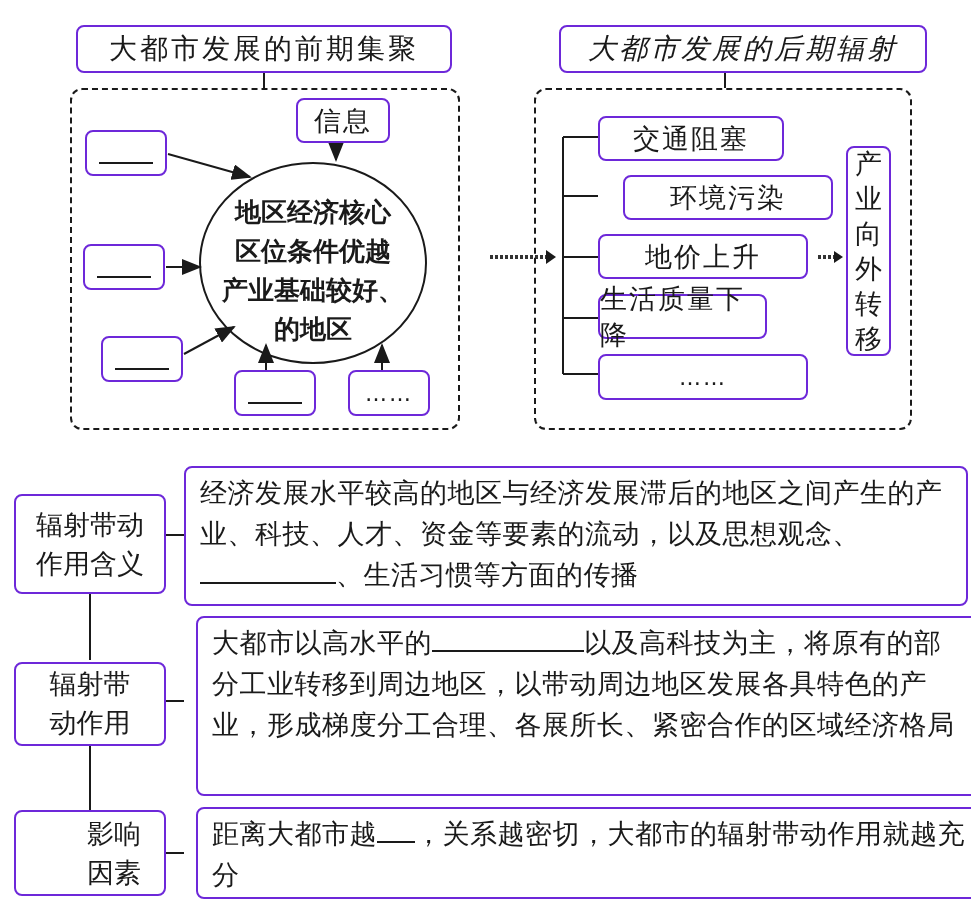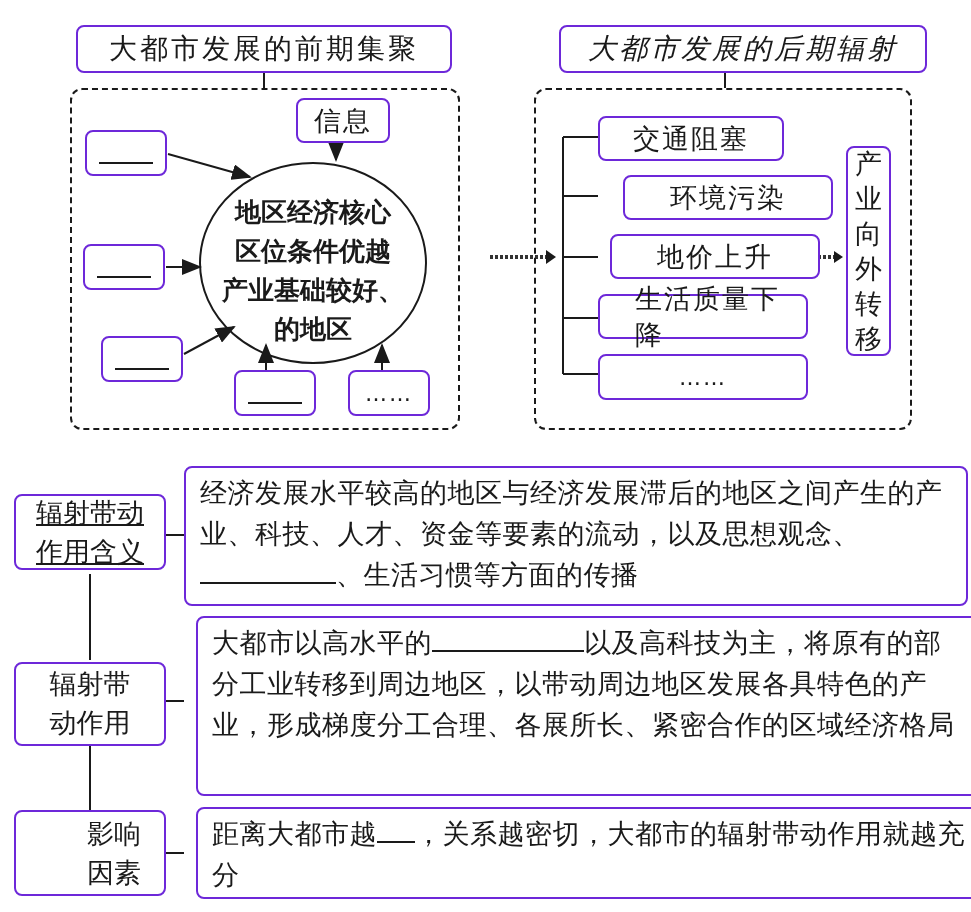--- a/index.html
+++ b/index.html
@@ -96,39 +96,39 @@
 <div class="box title" style="left:559px;top:25px;width:368px;height:48px;font-style:italic;">
   <span>大都市发展的后期辐射</span>
 </div>
 <div class="dash" style="left:534px;top:88px;width:378px;height:342px;"></div>
 <div class="box item" style="left:598px;top:116px;width:186px;height:45px;">
     <span>交通阻塞</span>
   </div>
 <div class="box item" style="left:611px;top:175px;width:210px;height:45px;margin-left:12px;">
     <span>环境污染</span>
   </div>
-<div class="box item" style="left:598px;top:234px;width:210px;height:45px;margin-left:12px;">
+<div class="box item" style="left:598px;top:234px;width:210px;height:45px;">
     <span>地价上升</span>
   </div>
-<div class="box item" style="left:598px;top:294px;width:210px;height:45px;padding-left:35px;">
+<div class="box item" style="left:598px;top:294px;width:169px;height:45px;">
     <span>生活质量下降</span>
   </div>
 <div class="box ell" style="left:598px;top:354px;width:210px;height:46px;">
     <span>……</span>
   </div>
 <div class="box vert" style="left:846px;top:146px;width:45px;height:210px;">
   <span>产</span>
   <span>业</span>
   <span>向</span>
   <span>外</span>
   <span>转</span>
   <span>移</span>
 </div>
 
-<div class="box label" style="left:14px;top:494px;width:152px;height:76px;text-decoration:underline;">
+<div class="box label" style="left:14px;top:494px;width:152px;height:100px;">
   <div>
       <div>辐射带动</div>
       <div>作用含义</div>
     </div>
 </div>
 <div class="box para" style="left:184px;top:466px;width:784px;height:140px;">
   <span>经济发展水平较高的地区与经济发展滞后的地区之间产生的产业、科技、人才、资金等要素的流动，以及思想观念、</span><span class="ul" style="width:136px;"></span><span>、生活习惯等方面的传播</span>
 </div>
 
 <div class="box label" style="left:14px;top:662px;width:152px;height:84px;font-family:Liberation Serif, serif;">

